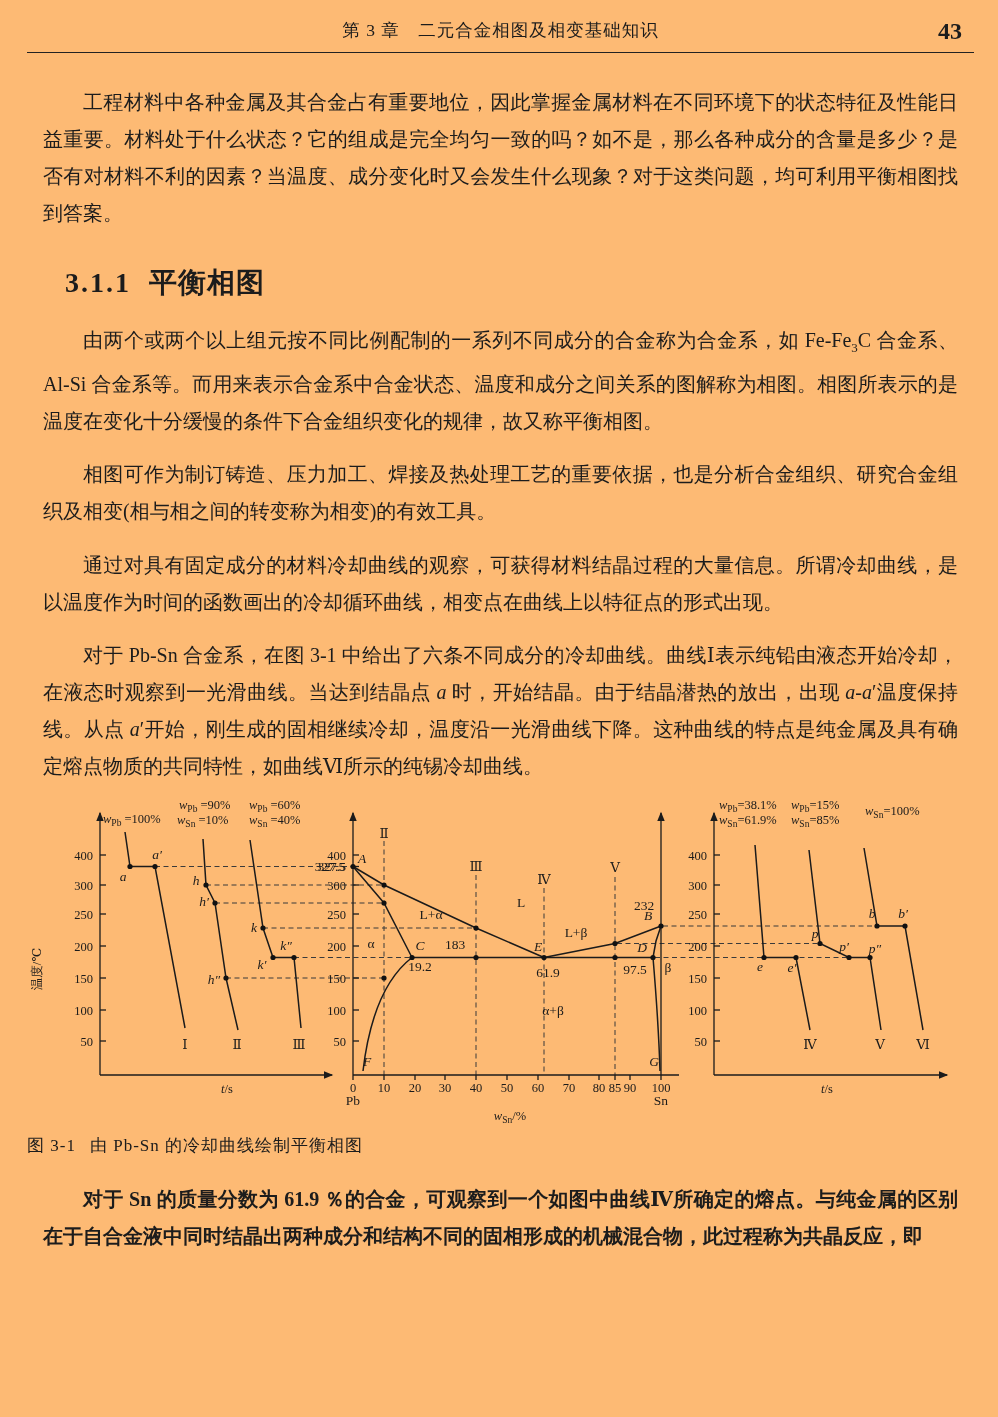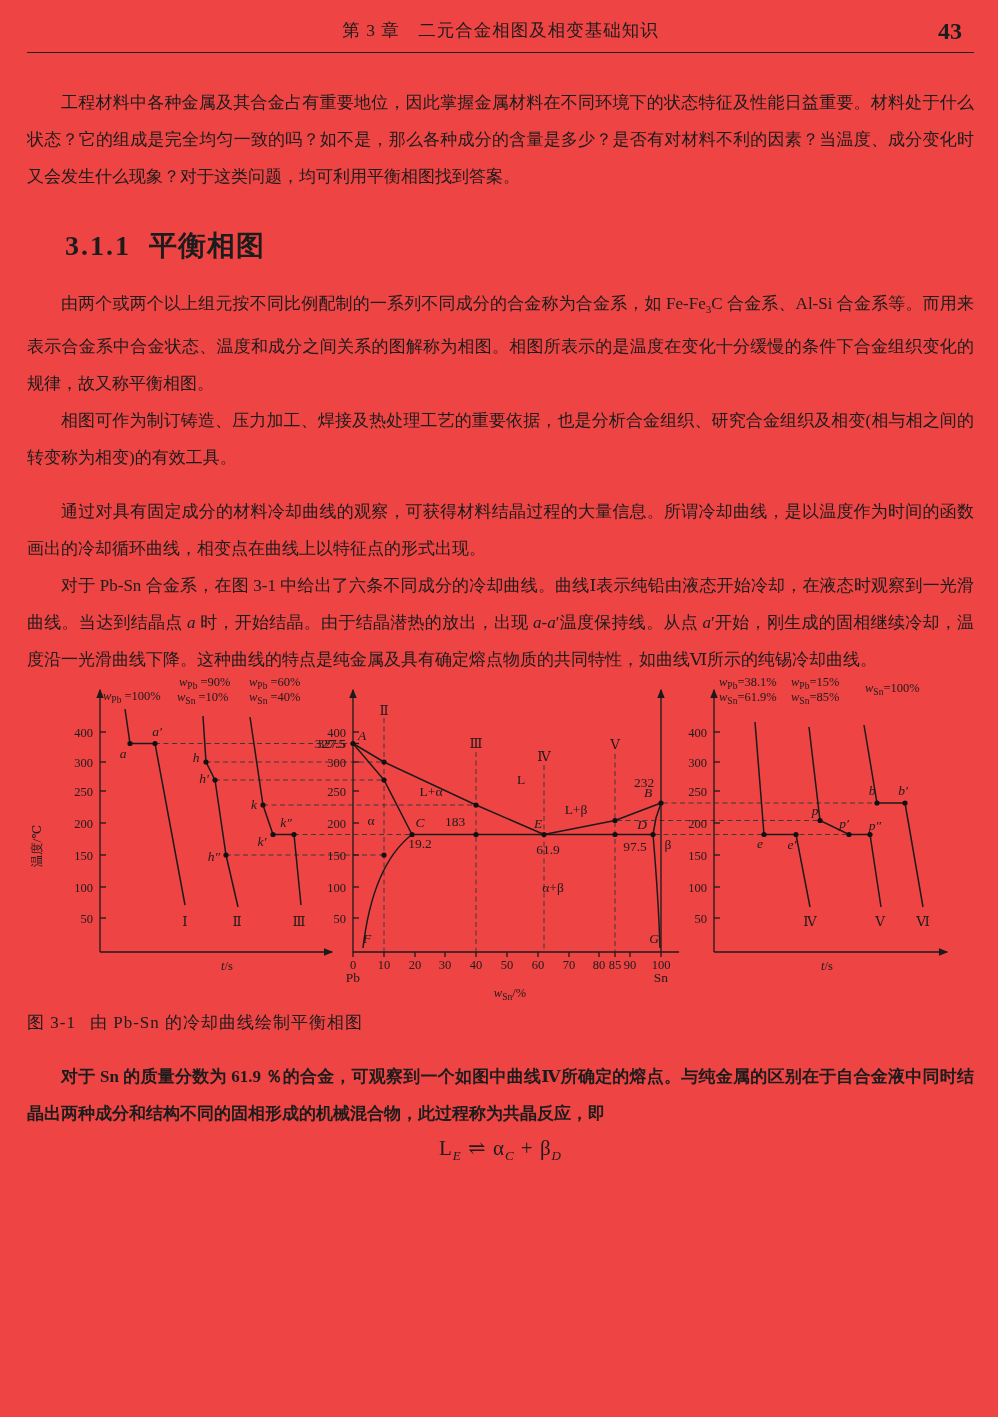--- a/index.html
+++ b/index.html
@@ -1,26 +1,26 @@
 <!DOCTYPE html>
 <html><head>
 <meta charset="utf-8">
 <style>
   html,body{margin:0;padding:0;background:#e8e8e8;}
-  .page{width:998px;height:1417px;background:#ef4444;margin:0 auto;position:relative;
+  .page{width:998px;height:1417px;background:#fdba74;margin:0 auto;position:relative;
         font-family:"Liberation Serif","DejaVu Serif",serif;color:#1c1c1c;
         box-sizing:border-box;padding:18px 24px 0 27px;overflow:hidden;}
   .hdr{position:relative;text-align:center;font-size:17.5px;letter-spacing:1px;}
   .hdr .pagenum{position:absolute;right:12px;top:0;font-weight:bold;font-size:24px;letter-spacing:0;}
   .rule{border-bottom:1.6px solid #222;margin-top:10px;}
   h1.sec1{margin:57px 0 0 0;font-size:29px;font-weight:bold;letter-spacing:2px;}
   h1.sec1 .no{letter-spacing:1px;margin-right:30px;}
   h2.sec2{margin:32px 0 0 38px;font-size:28px;font-weight:bold;letter-spacing:1px;}
   h2.sec2 .no{margin-right:18px;letter-spacing:2px;}
-  p.body{font-size:17px;line-height:37px;text-align:justify;text-indent:2em;margin:0;}
+  p.body{font-size:20px;line-height:37px;text-align:justify;text-indent:2em;margin:16px;}
   p.body.mt{margin-top:20px;font-family:Liberation Serif, serif;}
   #p1{margin-top:31px;}
   #p4{margin-top:17px;}
   #h2b{margin-top:18px;}
   .figwrap{margin-top:-8px;}
   svg{display:block;}
   .caption{text-align:left;font-size:17px;margin-top:6px;letter-spacing:1px;}
   .caption .fig-no{margin-right:14px;}
   #p6{margin-top:24px;font-weight:bold;}
   .formula{text-align:center;font-size:21px;margin-top:4px;letter-spacing:1px;}
@@ -254,15 +254,14 @@
           <text x="200" y="300" class="rich" text-anchor="middle"><tspan class="it">t</tspan><tspan>/s</tspan></text>
           <text x="800" y="300" class="rich" text-anchor="middle"><tspan class="it">t</tspan><tspan>/s</tspan></text>
           <text x="483" y="327" class="rich" text-anchor="middle"><tspan class="it">w</tspan><tspan class="sub" dy="3">Sn</tspan><tspan dy="-3">/%</tspan></text>
           <text x="14" y="176" class="rich" text-anchor="middle" transform="rotate(-90 14 176)"><tspan>温度/℃</tspan></text>
         </g>
     </svg>
     <div class="caption"><span class="fig-no">图 3-1</span><span>由 Pb-Sn 的冷却曲线绘制平衡相图</span></div>
   </div>
 
   <p class="body" id="p6">对于 Sn 的质量分数为 61.9 ％的合金，可观察到一个如图中曲线Ⅳ所确定的熔点。与纯金属的区别在于自合金液中同时结晶出两种成分和结构不同的固相形成的机械混合物，此过程称为共晶反应，即</p>
-  <div class="formula">L<sub>E</sub> ⇌ α<sub>C</sub> + β<sub>D</sub></div>
 
 </div>
 
 </body></html>

